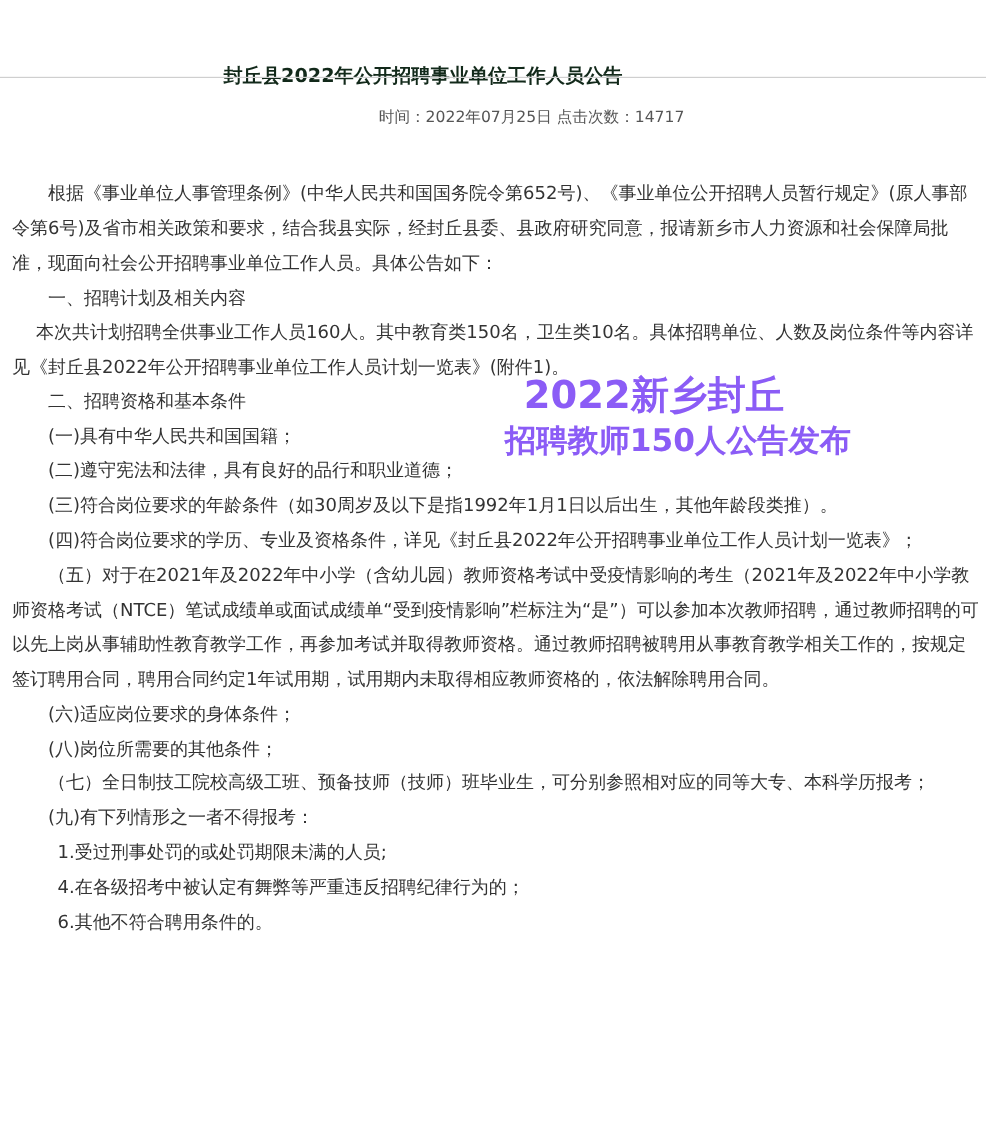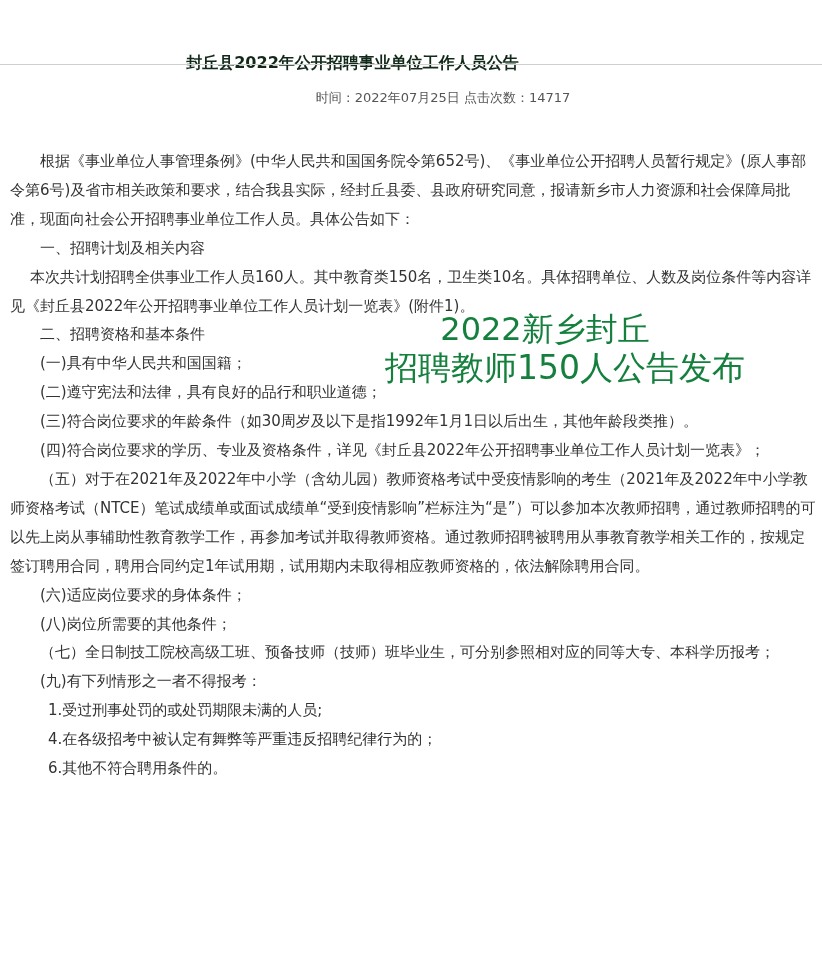--- a/index.html
+++ b/index.html
@@ -22,26 +22,26 @@
   .body-text {
     position: absolute; left: 10px; top: 147px; width: 806px;
     font-size: 15px; line-height: 28.9px; color: #333333;
   }
   .body-text p { margin: 0; }
   .indent2 { text-indent: 30px; }
   .indent1 { text-indent: 20px; }
   .indent-list { padding-left: 38px; }
   .overlay {
     position: absolute; left: 340px; top: 310px; width: 450px;
-    color: #15803d; font-weight: normal; text-align: center;
+    color: #8b5cf6; font-weight: bold; text-align: center;
     font-family: "DejaVu Sans", sans-serif;
     text-shadow: 0 0 2px #ffffff, 0 0 3px #ffffff;
   }
   .overlay .l1 { font-size: 32px; line-height: 38px; margin-left: -40px; }
-  .overlay .l2 { font-size: 33px; line-height: 40px; }
+  .overlay .l2 { font-size: 26px; line-height: 40px; }
 </style>
 </head>
 <body>
 
 <div class="title">封丘县2022年公开招聘事业单位工作人员公告</div>
 <div class="divider"></div>
 <div class="meta">时间：2022年07月25日 点击次数：14717</div>
 
 <div class="body-text">
   <p class="indent2">根据《事业单位人事管理条例》(中华人民共和国国务院令第652号)、《事业单位公开招聘人员暂行规定》(原人事部令第6号)及省市相关政策和要求，结合我县实际，经封丘县委、县政府研究同意，报请新乡市人力资源和社会保障局批准，现面向社会公开招聘事业单位工作人员。具体公告如下：</p>

